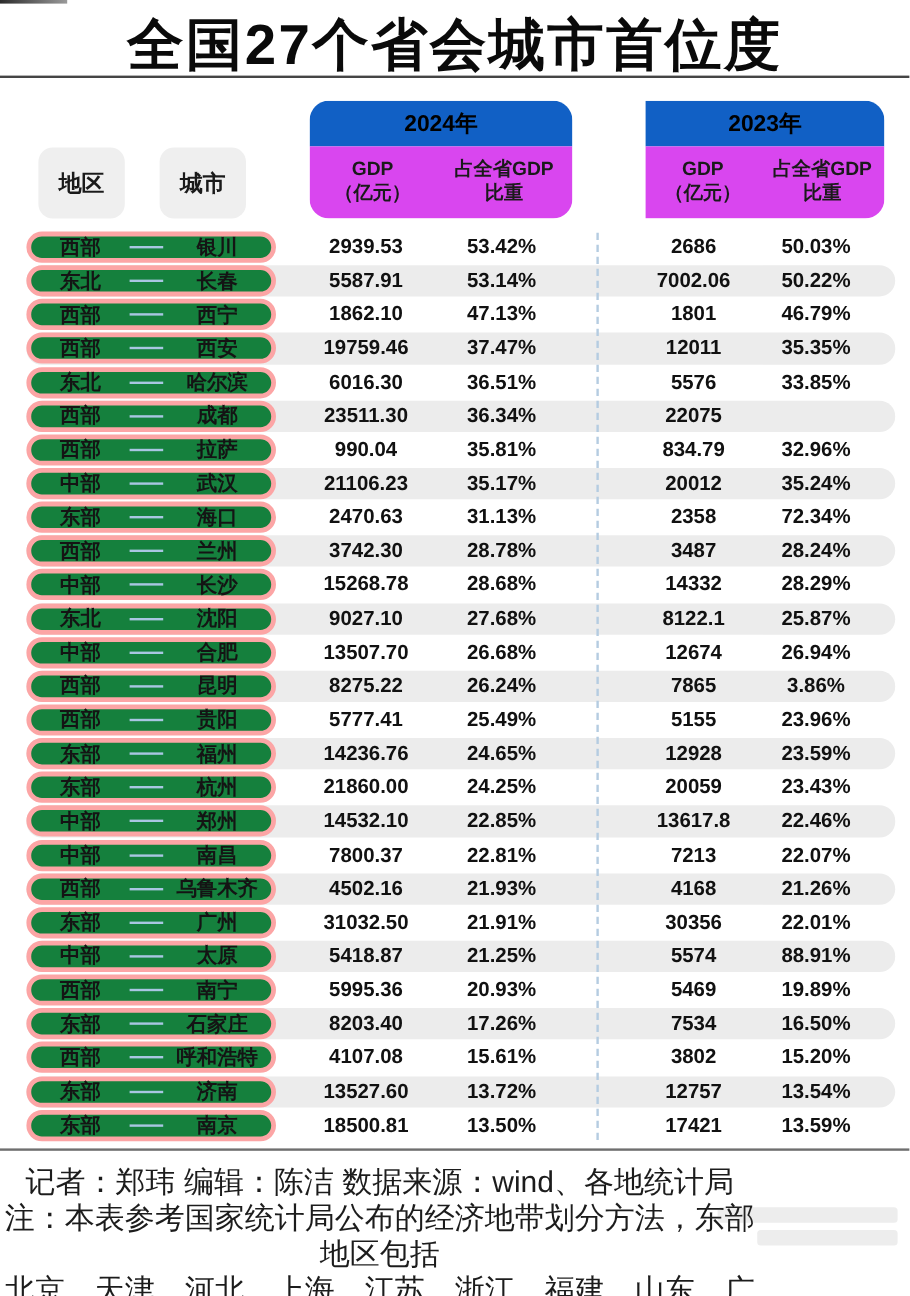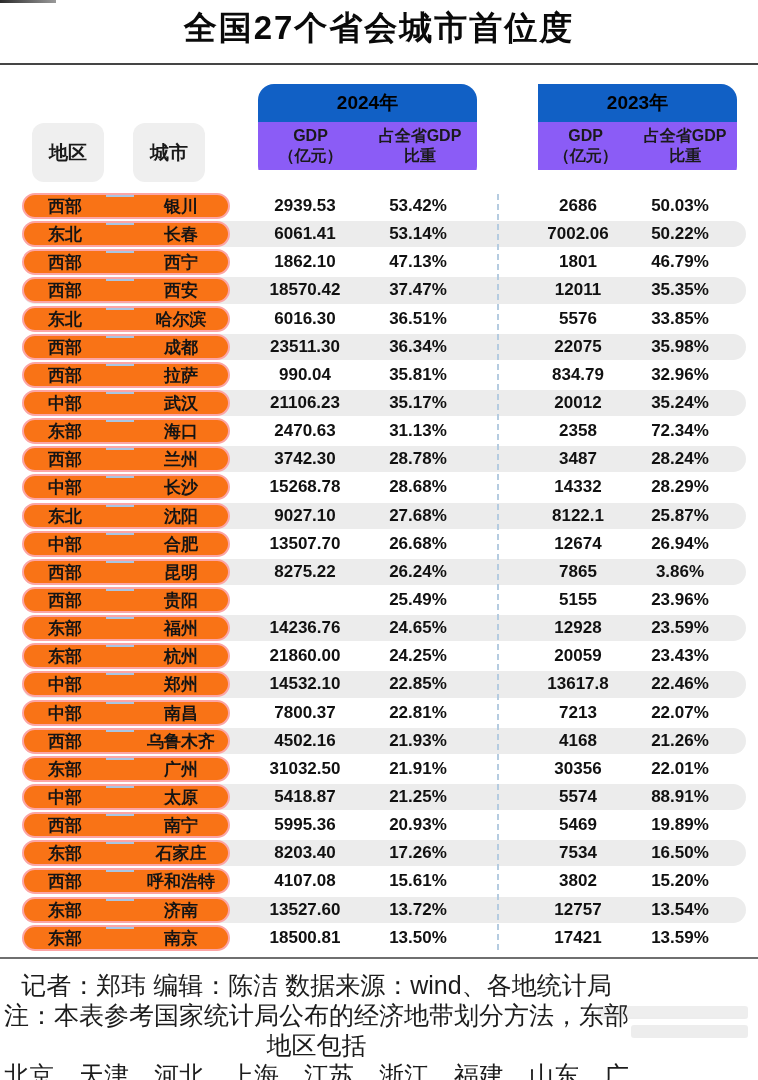--- a/index.html
+++ b/index.html
@@ -4,51 +4,51 @@
 <style>
   * { margin:0; padding:0; box-sizing:border-box; }
   html,body { width:758px; height:1080px; background:#ffffff;
     font-family:"Liberation Sans","DejaVu Sans",sans-serif; color:#111; overflow:hidden; }
   .page { position:relative; width:758px; height:1080px; background:#fff; }
 
   .top-artifact { position:absolute; top:0; left:0; width:56px; height:3px;
     background:linear-gradient(to right,#2b2b2b,#9a9a9a); }
 
   .title { position:absolute; top:6px; left:0; width:758px; text-align:center;
-    font-size:33px; font-weight:bold; letter-spacing:2px; color:#0a0a0a; }
+    font-size:47px; font-weight:bold; letter-spacing:2px; color:#0a0a0a; }
   .title-rule { position:absolute; top:63px; left:0; width:758px; height:2px; background:#454545; }
 
   
   .year-pill { position:absolute; top:84px; width:219px; height:98px;
     border-radius:16px; overflow:hidden; }
   .year-pill.y2024 { left:258px; }
   .year-pill.y2023 { left:518px;padding-left:20px; }
   .year-head { height:38px; background:#1160C5; color:#000000; display:flex;
     align-items:center; justify-content:center; font-size:19px; font-weight:bold; }
-  .year-sub { height:48px; background:#8b5cf6; display:flex; }
+  .year-sub { height:60px; background:#d946ef; display:flex; }
   .sub-col { display:flex; flex-direction:column; align-items:center; justify-content:center;
     font-size:16px; font-weight:bold; line-height:1.25; color:#1a1a1a; }
   .sub-col.gdp { width:105px; }
   .sub-col.share { width:114px; }
 
   .axis-box { position:absolute; top:123px; width:72px; height:59px; background:#efefef;
     border-radius:12px; display:flex; align-items:center; justify-content:center;
     font-size:19px; font-weight:bold; color:#1a1a1a; }
   .axis-box.region { left:32px; }
   .axis-box.city { left:133px; }
 
   
   .rows { position:absolute; top:192px; left:0; width:758px; }
   .row { position:relative; height:28.15px; }
   .stripe { position:absolute; left:22px; right:12px; top:1px; bottom:1px;
     background:#ececec; border-radius:13px; display:none; }
   .row.striped .stripe { display:block; }
   .pill { position:absolute; left:22px; top:1px; width:208px; height:26px;
-    background:#f97316; border:2px solid #fca5a5; border-radius:14px;
-    display:flex; align-items:flex-start; }
+    background:#15803d; border:4px solid #fca5a5; border-radius:14px;
+    display:flex; align-items:center; }
   .pill .region { width:82px; text-align:center; font-size:17px; font-weight:bold; color:#141414; }
   .pill .dash { width:28px; height:2px; background:#a9c6e2; }
   .pill .city { flex:1; text-align:center; font-size:17px; font-weight:bold; color:#141414;
     white-space:nowrap; }
   .cell { position:absolute; top:0; height:28.15px; line-height:28.15px; text-align:center;
     font-size:17px; font-weight:bold; color:#111; }
   .cell.gdp24   { left:233px; width:144px; }
   .cell.share24 { left:346px; width:144px; }
   .cell.gdp23   { left:506px; width:144px; }
   .cell.share23 { left:608px; width:144px; }
@@ -122,21 +122,21 @@
     <span class="cell share23">50.03%</span>
   </div>
 
   <div class="row striped">
     <div class="stripe"></div>
     <div class="pill">
       <span class="region">东北</span>
       <span class="dash"></span>
       <span class="city">长春</span>
     </div>
-    <span class="cell gdp24">6061.41</span>
+    <span class="cell gdp24">5587.91</span>
     <span class="cell share24">53.14%</span>
     <span class="cell gdp23">7002.06</span>
     <span class="cell share23">50.22%</span>
   </div>
 
   <div class="row">
 
     <div class="pill">
       <span class="region">西部</span>
       <span class="dash"></span>
@@ -148,21 +148,21 @@
     <span class="cell share23">46.79%</span>
   </div>
 
   <div class="row striped">
     <div class="stripe"></div>
     <div class="pill">
       <span class="region">西部</span>
       <span class="dash"></span>
       <span class="city">西安</span>
     </div>
-    <span class="cell gdp24">18570.42</span>
+    <span class="cell gdp24">19759.46</span>
     <span class="cell share24">37.47%</span>
     <span class="cell gdp23">12011</span>
     <span class="cell share23">35.35%</span>
   </div>
 
   <div class="row">
 
     <div class="pill">
       <span class="region">东北</span>
       <span class="dash"></span>
@@ -177,21 +177,20 @@
   <div class="row striped">
     <div class="stripe"></div>
     <div class="pill">
       <span class="region">西部</span>
       <span class="dash"></span>
       <span class="city">成都</span>
     </div>
     <span class="cell gdp24">23511.30</span>
     <span class="cell share24">36.34%</span>
     <span class="cell gdp23">22075</span>
-    <span class="cell share23">35.98%</span>
   </div>
 
   <div class="row">
 
     <div class="pill">
       <span class="region">西部</span>
       <span class="dash"></span>
       <span class="city">拉萨</span>
     </div>
     <span class="cell gdp24">990.04</span>
@@ -291,20 +290,21 @@
     <span class="cell share23">3.86%</span>
   </div>
 
   <div class="row">
 
     <div class="pill">
       <span class="region">西部</span>
       <span class="dash"></span>
       <span class="city">贵阳</span>
     </div>
+    <span class="cell gdp24">5777.41</span>
     <span class="cell share24">25.49%</span>
     <span class="cell gdp23">5155</span>
     <span class="cell share23">23.96%</span>
   </div>
 
   <div class="row striped">
     <div class="stripe"></div>
     <div class="pill">
       <span class="region">东部</span>
       <span class="dash"></span>

